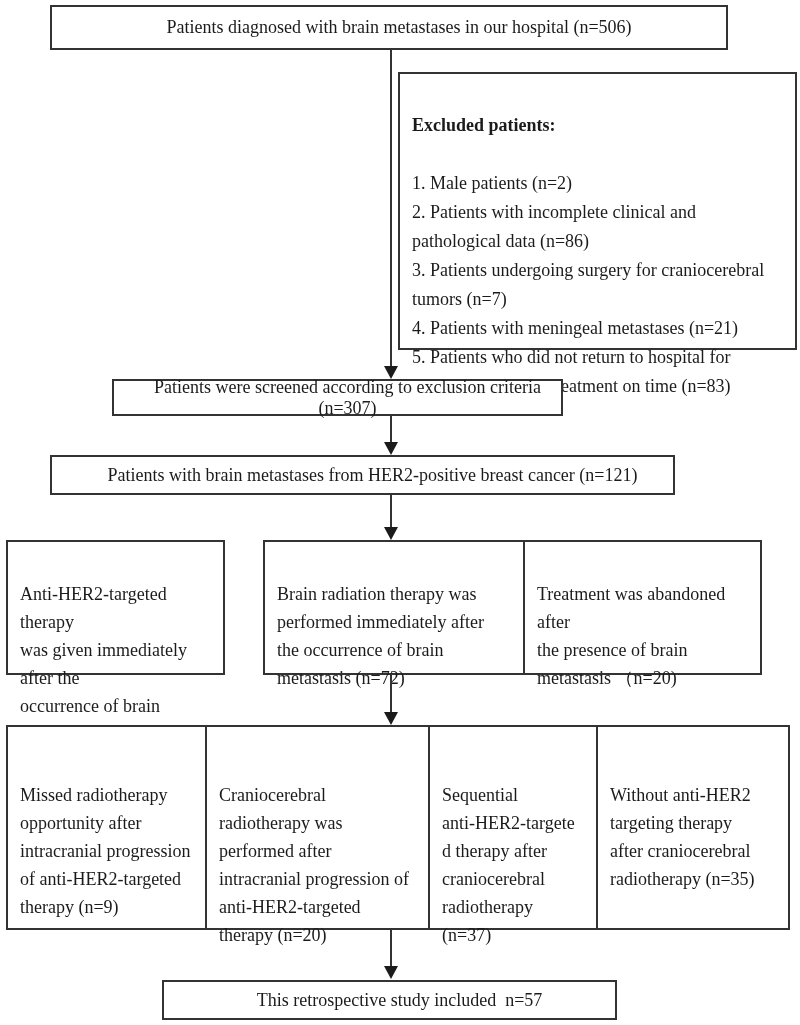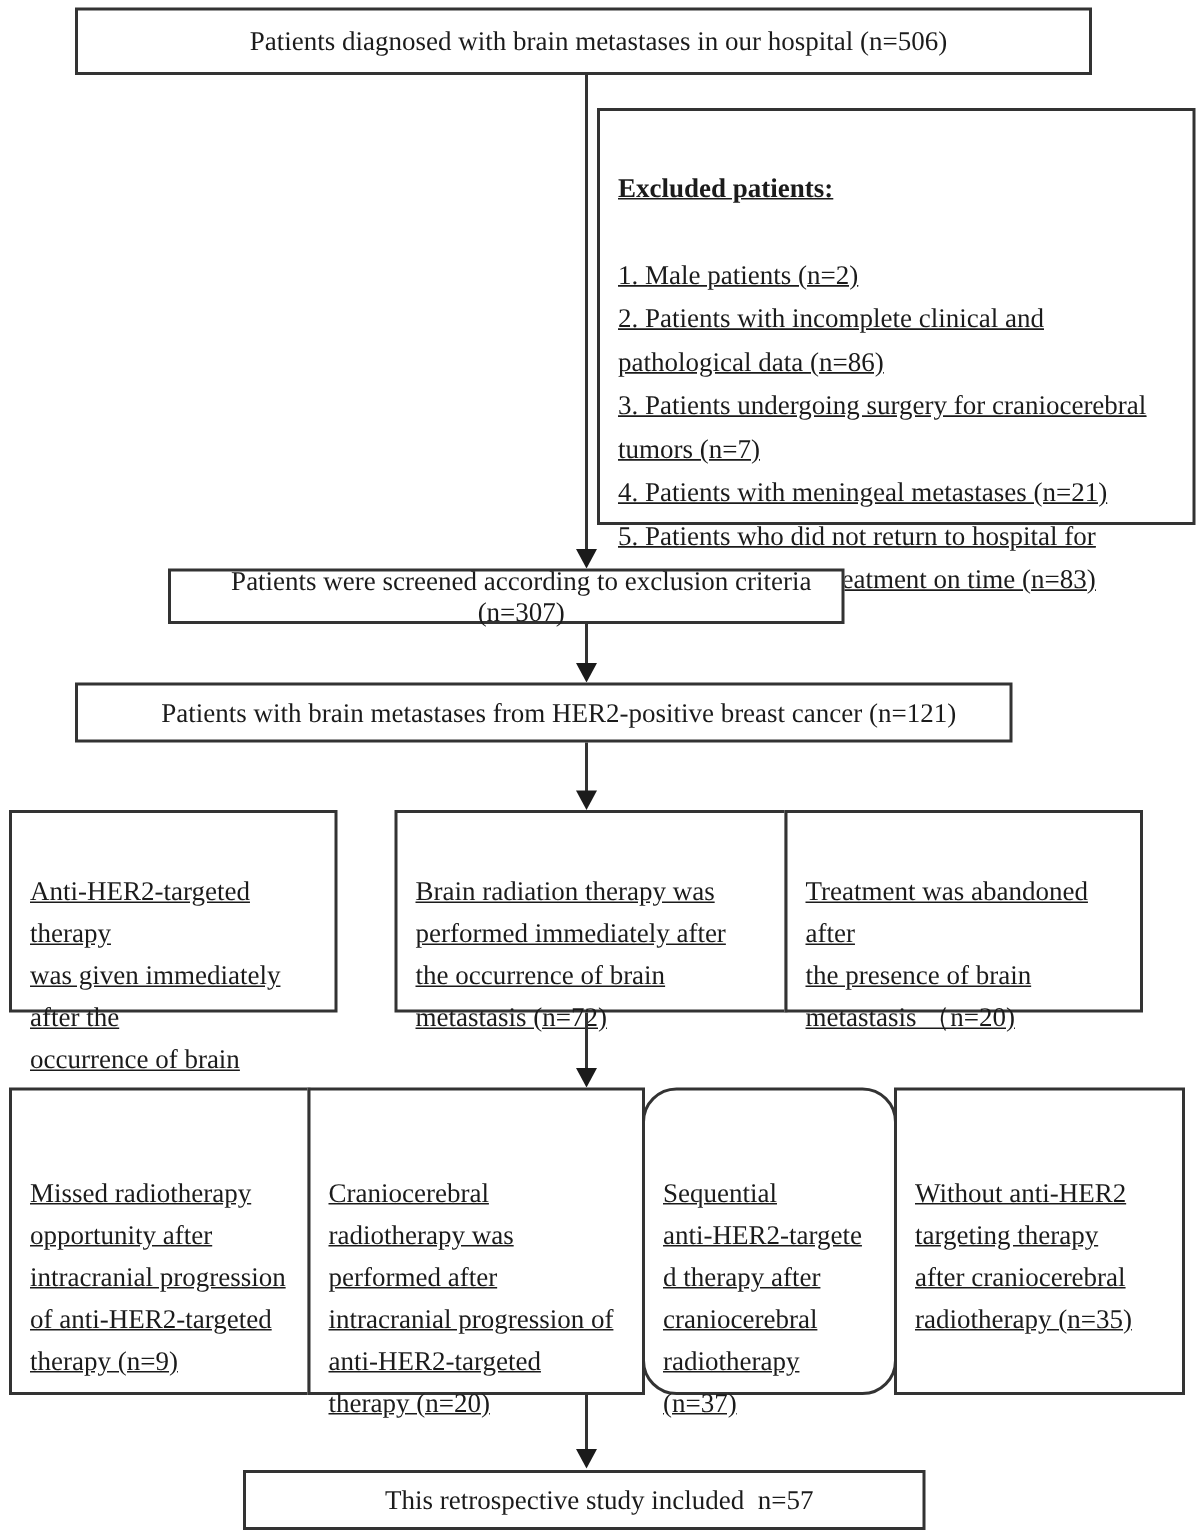--- a/index.html
+++ b/index.html
@@ -27,39 +27,38 @@
   .center {
     display: flex;
     align-items: center;
     justify-content: center;
     text-align: center;
     white-space: pre-wrap;
   }
   .multiline {
     white-space: pre-line;
     text-align: left;
-    text-decoration: underline;
   }
 
   
   .b-top       { left: 50px;  top: 5px;   width: 678px; height: 45px; }
   .b-excluded  { left: 398px; top: 72px;  width: 399px; height: 278px;
                  padding: 8px 12px; line-height: 29px; }
   .b-screened  { left: 112px; top: 379px; width: 451px; height: 37px; }
   .b-her2      { left: 50px;  top: 455px; width: 625px; height: 40px; justify-content: center; }
 
   .row3 { top: 540px; height: 135px; padding: 10px 12px; line-height: 28px; }
   .r3-1 { left: 6px;   width: 219px; }
   .r3-2 { left: 263px; width: 262px; }
   .r3-3 { left: 523px; width: 239px; }
 
   .row4 { top: 725px; height: 205px; padding: 26px 12px; line-height: 28px; }
   .r4-1 { left: 6px;   width: 201px; }
   .r4-2 { left: 205px; width: 225px; }
-  .r4-3 { left: 428px; width: 170px; border-radius: 23px; }
+  .r4-3 { left: 428px; width: 170px; }
   .r4-4 { left: 596px; width: 194px; }
 
   .b-final     { left: 162px; top: 980px; width: 455px; height: 40px; }
 
   .excl-heading { font-weight: bold; }
 
   
   .vline {
     position: absolute;
     width: 2px;

